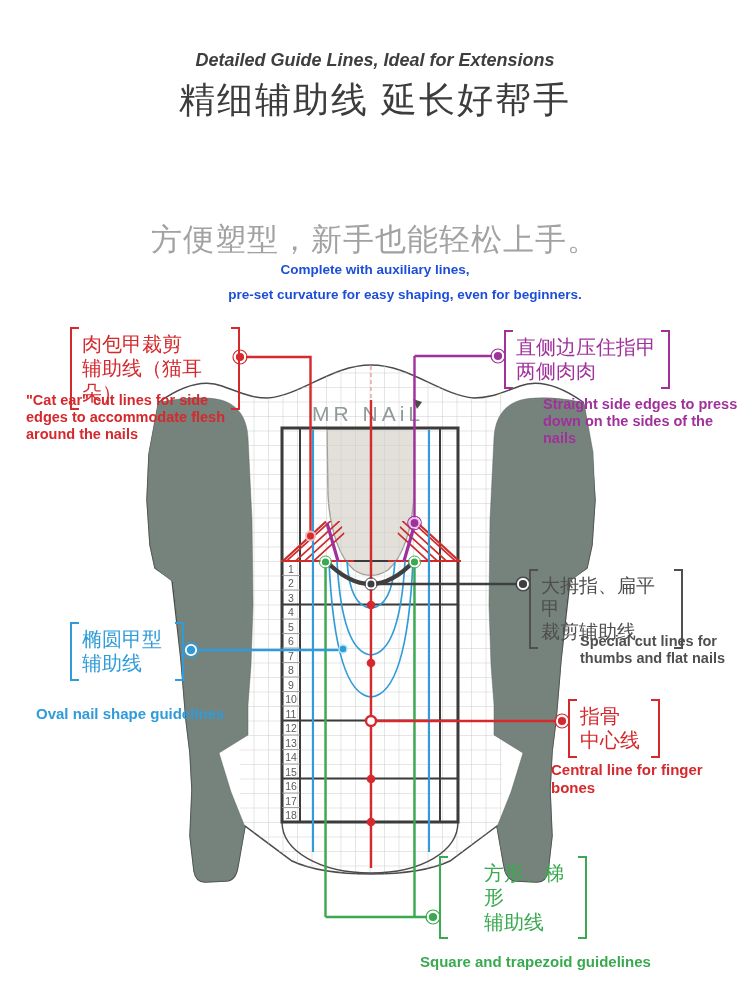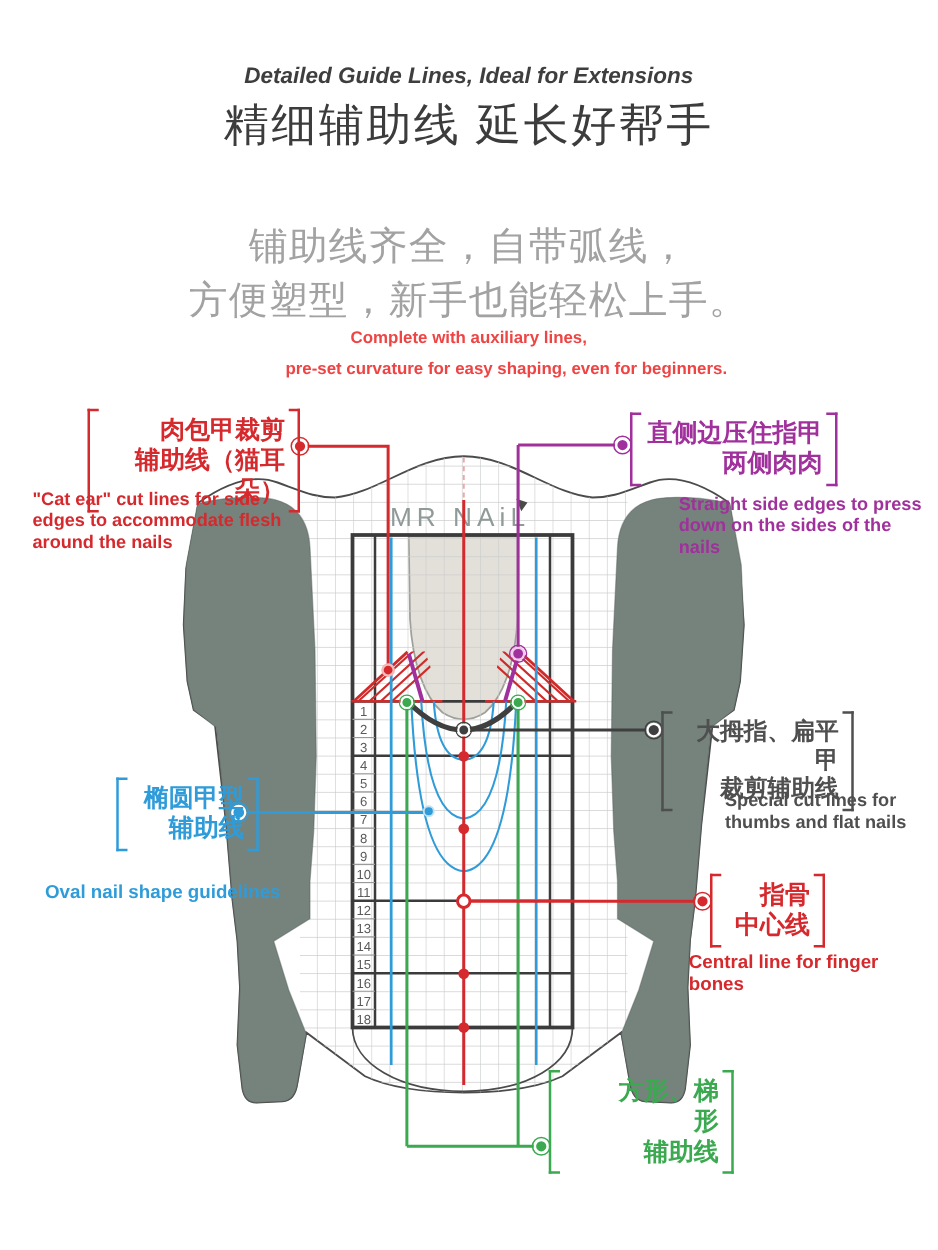--- a/index.html
+++ b/index.html
@@ -5,41 +5,40 @@
   html,body{margin:0;padding:0;background:#fff;}
   #page{position:relative;width:750px;height:1000px;background:#fff;overflow:hidden;
         font-family:"Liberation Sans","DejaVu Sans",sans-serif;}
   .abs{position:absolute;}
   .ctr{left:0;width:750px;text-align:center;}
   #title-en{top:50px;font-size:18px;font-weight:700;font-style:italic;color:#3e3e3e;letter-spacing:0px;}
   #title-zh{top:76px;font-size:36px;font-weight:500;color:#3c3c3c;letter-spacing:2px;}
   .sub-zh{font-size:31px;color:#a2a2a2;letter-spacing:1px;}
   #sub-zh1{top:176px;}
   #sub-zh2{top:219px;}
-  .sub-en{font-size:13.5px;font-weight:700;color:#ef4444;}
+  .sub-en{font-size:13.5px;font-weight:700;color:#1d4ed8;}
   #sub-en1{top:262px;}
   #sub-en2{top:287px;padding-left:30px;}
-  .blabel{position:absolute;text-align:right;font-size:20px;line-height:1.22;padding:5px 12px;font-weight:700;box-sizing:border-box;}
+  .blabel{position:absolute;text-align:left;font-size:20px;line-height:1.22;padding:5px 12px;font-weight:400;box-sizing:border-box;}
   .blabel::before,.blabel::after{content:"";position:absolute;top:0;bottom:0;width:9px;
     border:2.5px solid currentColor;box-sizing:border-box;}
   .blabel::before{left:0;border-right:none;}
   .blabel::after{right:0;border-left:none;}
   .ennote{position:absolute;font-weight:700;font-size:14.5px;line-height:1.18;}
   .c-red{color:#d5292d;} .c-purple{color:#a0309b;} .c-blue{color:#2f9cd9;}
   .c-green{color:#3aa94f;} .c-dark{color:#4f4f4f;}
   svg text{font-family:"Liberation Sans","DejaVu Sans",sans-serif;}
 </style>
 </head>
 <body>
 
 <div id="page">
 
   <div class="abs ctr" id="title-en">Detailed Guide Lines, Ideal for Extensions</div>
   <div class="abs ctr" id="title-zh">精细辅助线 延长好帮手</div>
-  <div class="abs ctr sub-zh" id="sub-zh1">铺助线齐全，自带弧线，</div>
   <div class="abs ctr sub-zh" id="sub-zh2">方便塑型，新手也能轻松上手。</div>
   <div class="abs ctr sub-en" id="sub-en1">Complete with auxiliary lines,</div>
   <div class="abs ctr sub-en" id="sub-en2">pre-set curvature for easy shaping, even for beginners.</div>
 
   <svg class="abs" style="left:0;top:0;" width="750" height="1000" viewBox="0 0 750 1000">
     <defs>
       <pattern id="grid" width="14.5" height="14.5" patternUnits="userSpaceOnUse" x="282.5" y="561">
         <path d="M14.5,0 H0 V14.5" fill="none" stroke="#cbcdcc" stroke-width="1"></path>
       </pattern>
       <clipPath id="clipPaper">
@@ -199,30 +198,31 @@
     <span>两侧肉肉</span>
   </div>
   <div class="ennote c-purple" style="left:543px;top:396px;width:206px;">Straight side edges to press down on the sides of the nails</div>
 
   <div class="blabel c-dark" style="left:529px;top:569px;width:154px;font-size:19px;">
     <span>大拇指、扁平甲</span><br>
     <span>裁剪辅助线</span>
   </div>
   <div class="ennote c-dark" style="left:580px;top:633px;width:172px;">Special cut lines for thumbs and flat nails</div>
 
-  <div class="blabel c-blue" style="left:70px;top:622px;width:114px;margin-left:23px;">
+  <div class="blabel c-blue" style="left:70px;top:622px;width:114px;">
     <span>椭圆甲型</span><br>
     <span>辅助线</span>
   </div>
   <div class="ennote c-blue" style="left:36px;top:685px;width:220px;font-size:15px;margin-top:20px;">Oval nail shape guidelines</div>
 
   <div class="blabel c-red" style="left:568px;top:699px;width:92px;">
     <span>指骨</span><br>
     <span>中心线</span>
   </div>
   <div class="ennote c-red" style="left:551px;top:761px;width:200px;font-size:15px;">Central line for finger bones</div>
 
   <div class="blabel c-green" style="left:439px;top:856px;width:148px;padding-left:45px;">
     <span>方形、梯形</span><br>
     <span>辅助线</span>
   </div>
+  <div class="ennote c-green" style="left:420px;top:953px;width:240px;font-size:15px;">Square and trapezoid guidelines</div>
 
 </div>
 
 </body></html>

